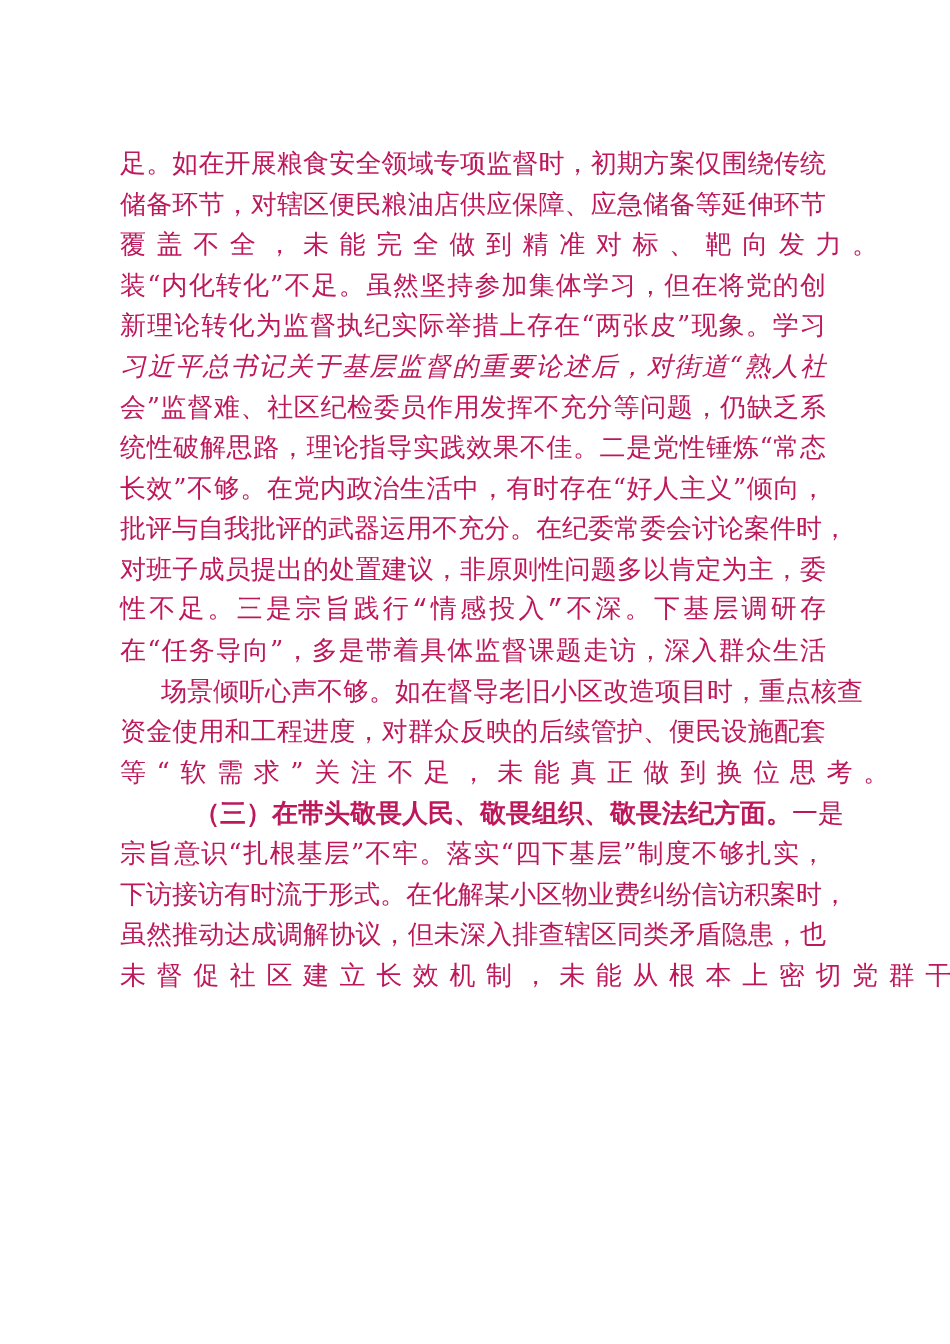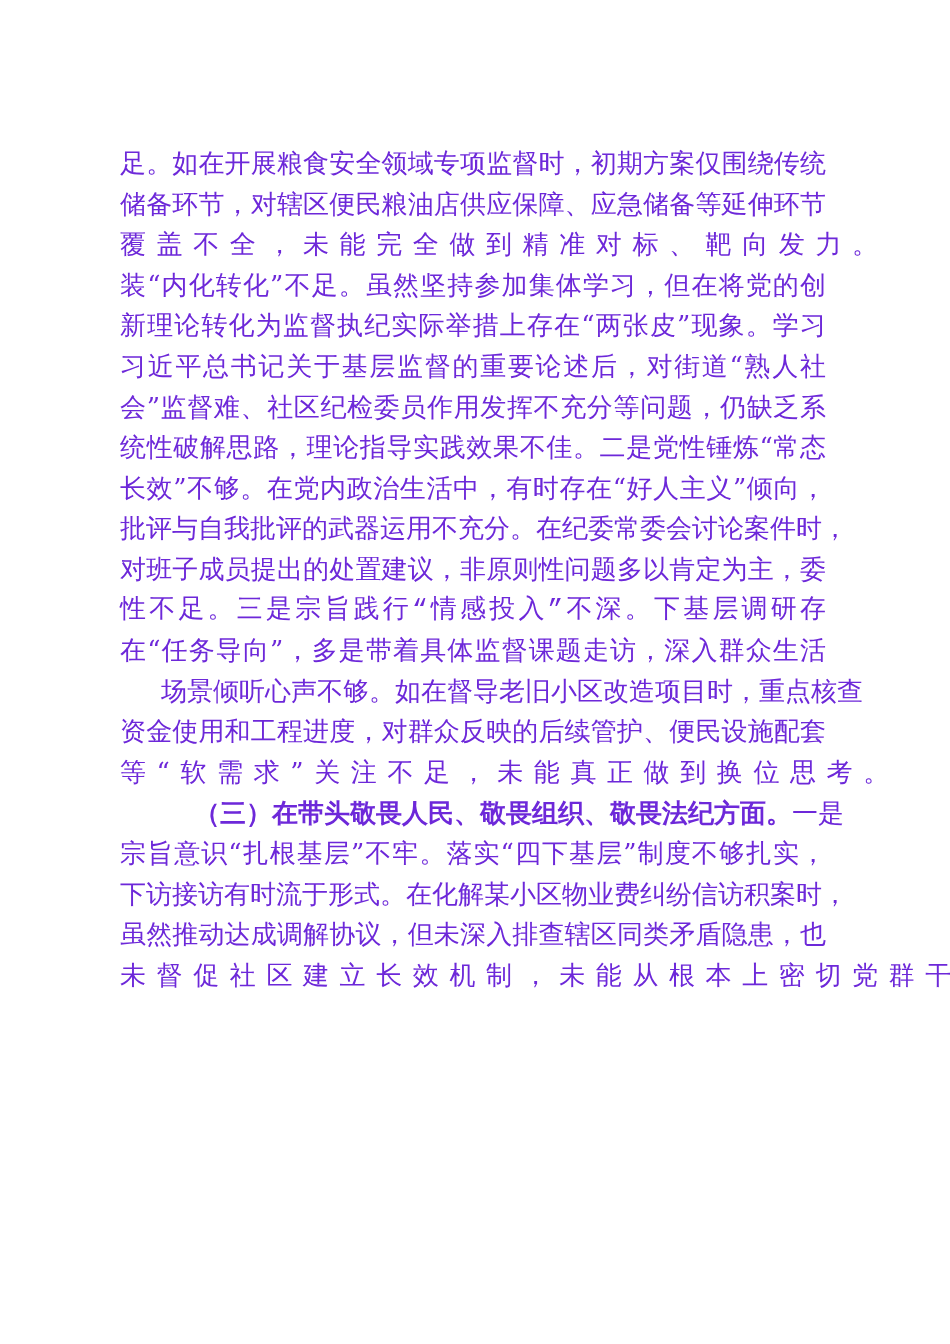--- a/index.html
+++ b/index.html
@@ -3,21 +3,21 @@
 <meta charset="utf-8">
 <style>
   html, body { margin: 0; padding: 0; background: #ffffff; }
   body { width: 950px; height: 1344px; position: relative; overflow: hidden; }
   .page {
     position: absolute;
     left: 120px;
     top: 143px;
     width: 706px;
     font-family: "DejaVu Serif", "Liberation Serif", serif;
-    color: #6d28d9;
+    color: #be185d;
     font-size: 26px;
     line-height: 40.6px;
   }
   .line {
     display: block;
     white-space: nowrap;
     height: 40.6px;
     text-align: justify;
     text-align-last: justify;
   }
@@ -33,21 +33,21 @@
 
   <div class="para">
     <span class="line" style="letter-spacing: 0px;">足。如在开展粮食安全领域专项监督时，初期方案仅围绕传统</span>
     <span class="line" style="letter-spacing: 0px;">储备环节，对辖区便民粮油店供应保障、应急储备等延伸环节</span>
     <span class="line last">覆盖不全，未能完全做到精准对标、靶向发力。</span>
   </div>
 
   <div class="para">
     <span class="line" style="letter-spacing: 0px;">装“内化转化”不足。虽然坚持参加集体学习，但在将党的创</span>
     <span class="line" style="letter-spacing: 0px;">新理论转化为监督执纪实际举措上存在“两张皮”现象。学习</span>
-    <span class="line" style="letter-spacing: 0px;">习近平总书记关于基层监督的重要论述后，对街道“熟人社</span>
+    <span class="line" style="letter-spacing: 0px; font-style: italic;">习近平总书记关于基层监督的重要论述后，对街道“熟人社</span>
     <span class="line" style="letter-spacing: 0px;">会”监督难、社区纪检委员作用发挥不充分等问题，仍缺乏系</span>
     <span class="line" style="letter-spacing: 0px;">统性破解思路，理论指导实践效果不佳。二是党性锤炼“常态</span>
     <span class="line" style="letter-spacing: 0px;">长效”不够。在党内政治生活中，有时存在“好人主义”倾向，</span>
     <span class="line" style="letter-spacing: 0px;">批评与自我批评的武器运用不充分。在纪委常委会讨论案件时，</span>
     <span class="line" style="letter-spacing: 0px;">对班子成员提出的处置建议，非原则性问题多以肯定为主，委</span>
     <span class="line" style="letter-spacing: 0px; font-family: Liberation Mono, monospace;">性不足。三是宗旨践行“情感投入”不深。下基层调研存</span>
     <span class="line" style="letter-spacing: 0px;">在“任务导向”，多是带着具体监督课题走访，深入群众生活</span>
     <span class="line" style="letter-spacing: 0px; margin-left: 41px;">场景倾听心声不够。如在督导老旧小区改造项目时，重点核查</span>
     <span class="line" style="letter-spacing: 0px;">资金使用和工程进度，对群众反映的后续管护、便民设施配套</span>
     <span class="line last">等“软需求”关注不足，未能真正做到换位思考。</span>

